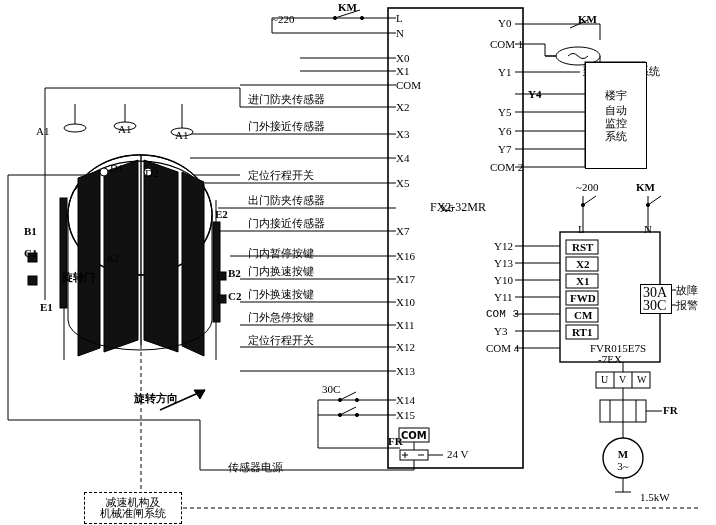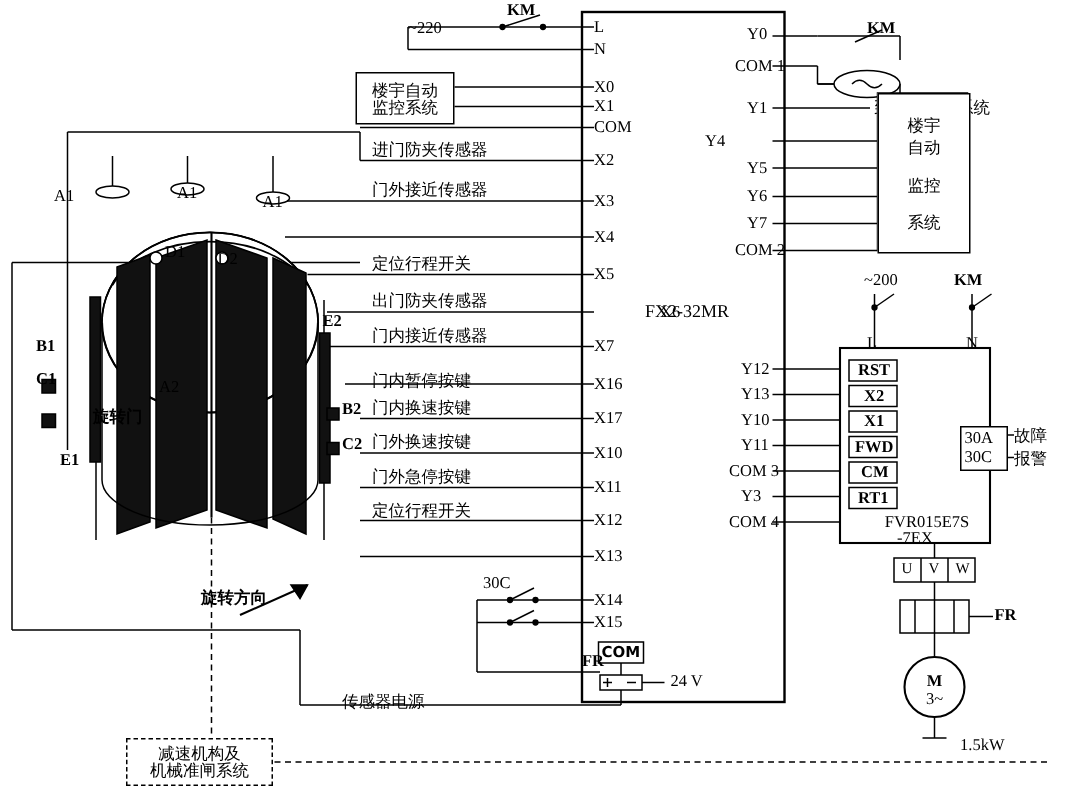--- a/index.html
+++ b/index.html
@@ -1,21 +1,21 @@
 <!DOCTYPE html>
 <html><head>
 <meta charset="utf-8">
 <style>
   html,body{margin:0;padding:0;background:#fff;}
   body{width:716px;height:525px;position:relative;overflow:hidden;
        font-family:"Liberation Serif", serif;color:#000;}
   #stage{position:absolute;left:0;top:0;width:716px;height:525px;}
   .lbl{position:absolute;font-size:11px;line-height:11px;white-space:nowrap;}
   .lbl.cn{font-family:"DejaVu Sans", sans-serif;font-size:11px;}
-  .lbl.sm{font-size:11px;}
+  .lbl.sm{font-size:14px;}
   .box{position:absolute;border:1px solid #000;background:#fff;}
   .boxd{position:absolute;border:1px dashed #000;background:#fff;}
   .ctr{display:flex;align-items:center;justify-content:center;text-align:center;}
   svg{position:absolute;left:0;top:0;overflow:visible;}
   .term{position:absolute;font-size:11px;font-family:"Liberation Serif",serif;}
 </style>
 </head>
 <body>
 
 <div id="stage">
@@ -234,30 +234,30 @@
   <div class="term" style="left:396px;top:341px;">X12</div>
   <div class="term" style="left:396px;top:365px;">X13</div>
   <div class="term" style="left:396px;top:394px;">X14</div>
   <div class="term" style="left:396px;top:409px;">X15</div>
 
   <div class="lbl" style="left:430px;top:202px;font-size:12px;">FX2-32MR</div>
 
   <div class="term" style="left:498px;top:17px;">Y0</div>
   <div class="term" style="left:490px;top:38px;">COM 1</div>
   <div class="term" style="left:498px;top:66px;">Y1</div>
-  <div class="term" style="left:470px;top:88px;">Y4</div>
+  <div class="term" style="left:528px;top:88px;font-weight:bold;">Y4</div>
   <div class="term" style="left:498px;top:106px;">Y5</div>
   <div class="term" style="left:498px;top:125px;">Y6</div>
   <div class="term" style="left:498px;top:143px;">Y7</div>
   <div class="term" style="left:490px;top:161px;">COM 2</div>
   <div class="term" style="left:494px;top:240px;">Y12</div>
   <div class="term" style="left:494px;top:257px;">Y13</div>
   <div class="term" style="left:494px;top:274px;">Y10</div>
   <div class="term" style="left:494px;top:291px;">Y11</div>
-  <div class="term" style="left:486px;top:308px;">COM 3</div>
+  <div class="term" style="left:486px;top:308px;font-family:Liberation Mono, monospace;">COM 3</div>
   <div class="term" style="left:494px;top:325px;text-align:right;">Y3</div>
   <div class="term" style="left:486px;top:342px;">COM 4</div>
 
   <div class="term" style="left:572px;top:241px;font-weight:bold;">RST</div>
   <div class="term" style="left:576px;top:258px;font-weight:bold;">X2</div>
   <div class="term" style="left:576px;top:275px;font-weight:bold;">X1</div>
   <div class="term" style="left:570px;top:292px;font-weight:bold;">FWD</div>
   <div class="term" style="left:574px;top:309px;font-weight:bold;">CM</div>
   <div class="term" style="left:572px;top:326px;font-weight:bold;">RT1</div>
 
@@ -291,29 +291,25 @@
   <div class="lbl cn" style="left:248px;top:195px;">出门防夹传感器</div>
   <div class="lbl cn" style="left:248px;top:218px;">门内接近传感器</div>
   <div class="lbl cn" style="left:248px;top:248px;text-align:center;">门内暂停按键</div>
   <div class="lbl cn" style="left:248px;top:266px;">门内换速按键</div>
   <div class="lbl cn" style="left:248px;top:289px;">门外换速按键</div>
   <div class="lbl cn" style="left:248px;top:312px;">门外急停按键</div>
   <div class="lbl cn" style="left:248px;top:335px;">定位行程开关</div>
 
   <div class="lbl cn" style="left:228px;top:462px;">传感器电源</div>
 
-  <div class="box ctr" style="left:237px;top:48px;width:64px;height:33px;flex-direction:column;">
-    <div class="lbl cn" style="position:static;">楼宇自动</div>
-    <div class="lbl cn" style="position:static;">监控系统</div>
-  </div>
 
   <div class="box ctr" style="left:585px;top:62px;width:60px;height:105px;flex-direction:column;">
     <div class="lbl cn" style="position:static;margin:2px 12px;">楼宇</div>
     <div class="lbl cn" style="position:static;margin:2px 0;">自动</div>
-    <div class="lbl cn" style="position:static;margin:12px 0;">监控</div>
+    <div class="lbl cn" style="position:static;margin:0 0;">监控</div>
     <div class="lbl cn" style="position:static;margin:2px 0;">系统</div>
   </div>
 
   <div class="box" style="left:640px;top:284px;width:30px;height:28px;">
     <div class="lbl sm" style="left:2px;top:2px;">30A</div>
     <div class="lbl sm" style="left:2px;top:15px;">30C</div>
   </div>
   <div class="lbl cn" style="left:676px;top:285px;">故障</div>
   <div class="lbl cn" style="left:676px;top:300px;">报警</div>
 

